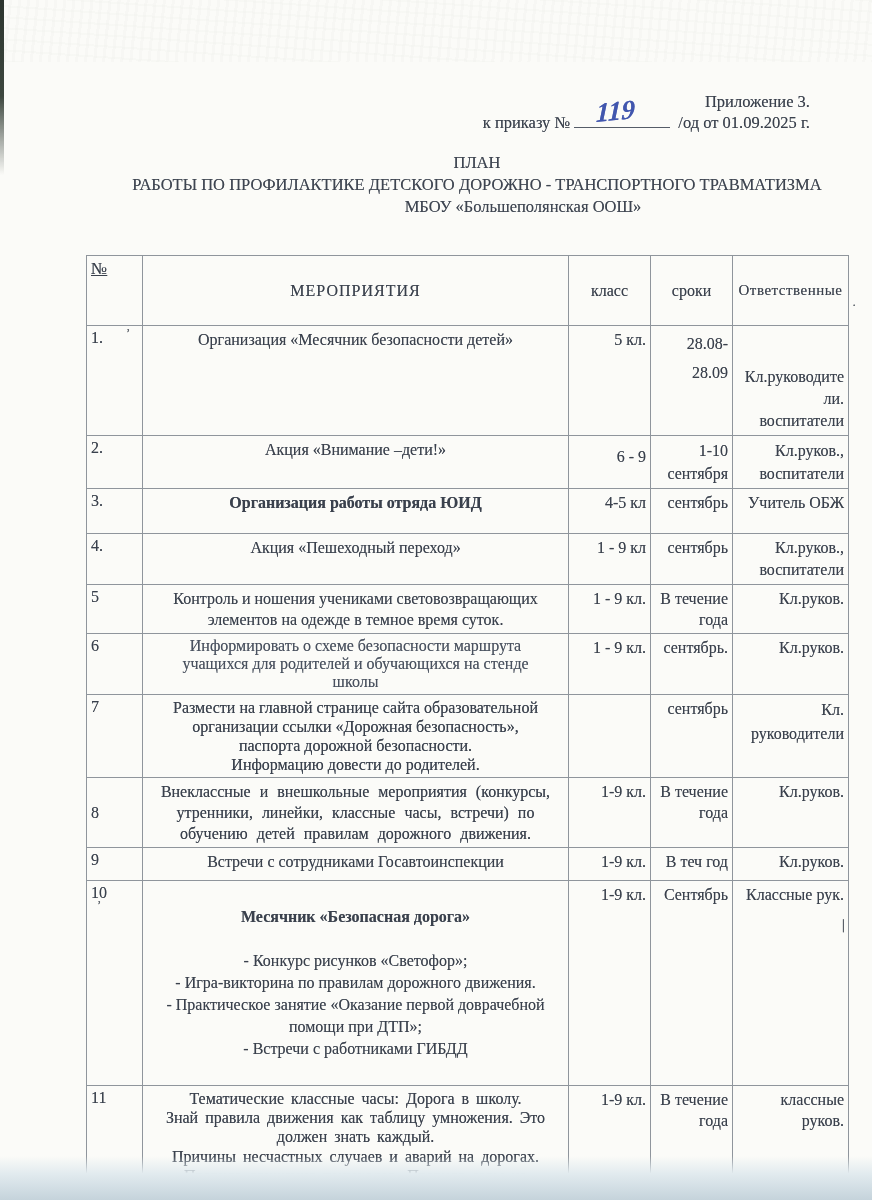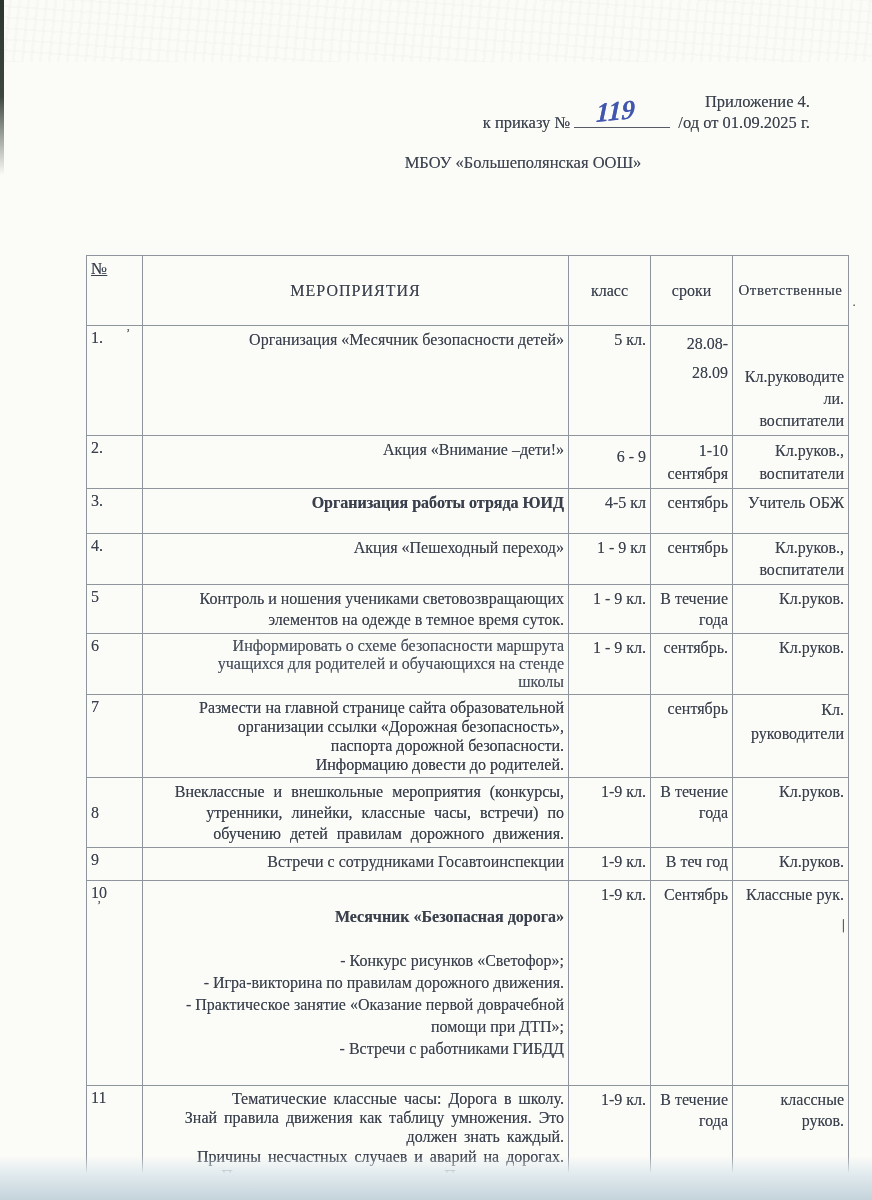--- a/index.html
+++ b/index.html
@@ -47,21 +47,21 @@
   .plan-table td,.plan-table th{border:1px solid #8f959c;vertical-align:top;
     padding:3px 4px;font-weight:normal;box-sizing:border-box;overflow:hidden;}
   thead tr{height:70px;}
   th.h-num{text-align:left;vertical-align:top;font-size:17px;}
   th.h-num .underlined{text-decoration:underline;}
   th.h-act{text-align:center;vertical-align:middle;letter-spacing:1px;font-size:16px;margin-left:44px;}
   th.h-cls,th.h-term{text-align:center;vertical-align:middle;font-size:16px;}
   th.h-resp{text-align:center;vertical-align:middle;font-size:15px;letter-spacing:.5px;
     padding:2px 3px;overflow-wrap:break-word;}
   .c-num{font-size:16px;}
-  .c-act{white-space:pre-line;text-align:right;padding-left:8px;line-height:21px;}
+  .c-act{white-space:pre-line;text-align:center;padding-left:8px;line-height:21px;}
   .c-cls,.c-term,.c-resp{text-align:right;line-height:21px;}
   .c-resp{overflow-wrap:break-word;padding:3px 3px;margin-left:36px;}
   .act-title{display:block;font-weight:bold;}
   .act-more{display:block;white-space:pre-line;}
 
   
   tbody tr:nth-child(1){height:90px;}
   tbody tr:nth-child(1) .c-term{line-height:29px;}
   tbody tr:nth-child(1) .c-resp{padding-top:40px;line-height:22px;}
   tbody tr:nth-child(2){height:48px;}
@@ -89,28 +89,30 @@
     text-shadow:0 0 .5px rgba(58,65,77,.65);}
 </style>
 </head>
 <body>
 
 <div class="page">
 
   <div class="top-noise"></div>
   <div class="edge-left"></div>
 
-  <div class="appendix">Приложение 4.</div>
+  <div class="appendix">Приложение 3.</div>
 
   <div class="order-line">
     <span>к приказу №</span><span class="order-blank"><span class="hand-number">119</span></span>
     <span>/од от 01.09.2025 г.</span>
   </div>
 
   <div class="title-block">
+    <div>ПЛАН</div>
+    <div>РАБОТЫ  ПО ПРОФИЛАКТИКЕ   ДЕТСКОГО ДОРОЖНО - ТРАНСПОРТНОГО ТРАВМАТИЗМА</div>
     <div class="title-l3">МБОУ «Большеполянская ООШ»</div>
   </div>
 
   <table class="plan-table">
     <colgroup>
       <col class="w-num">
         <col class="w-act">
         <col class="w-cls">
         <col class="w-term">
         <col class="w-resp">

